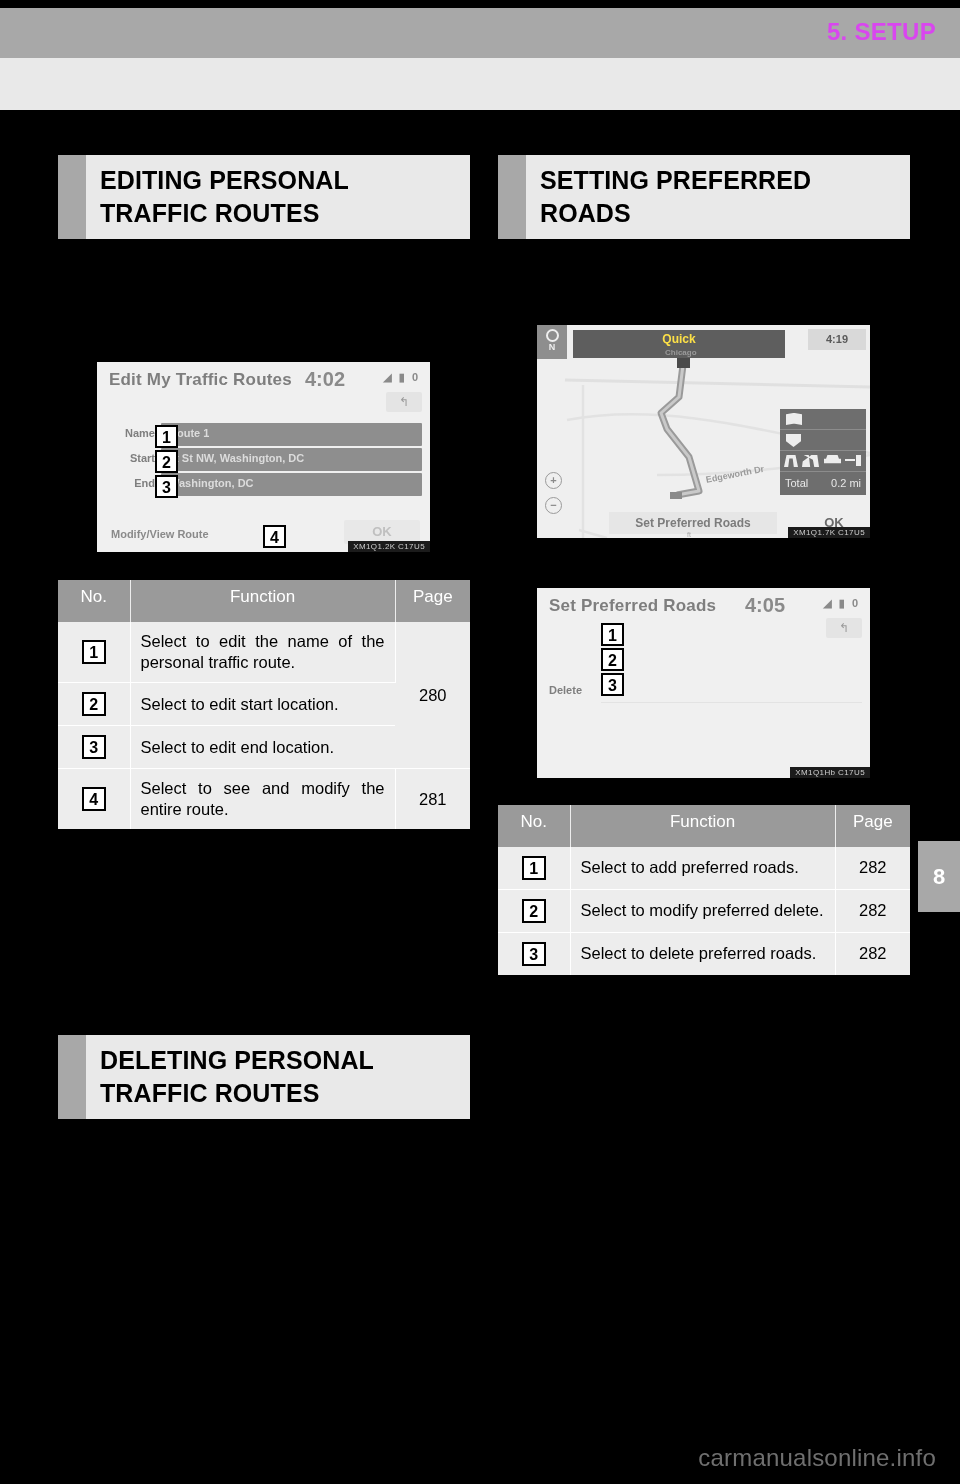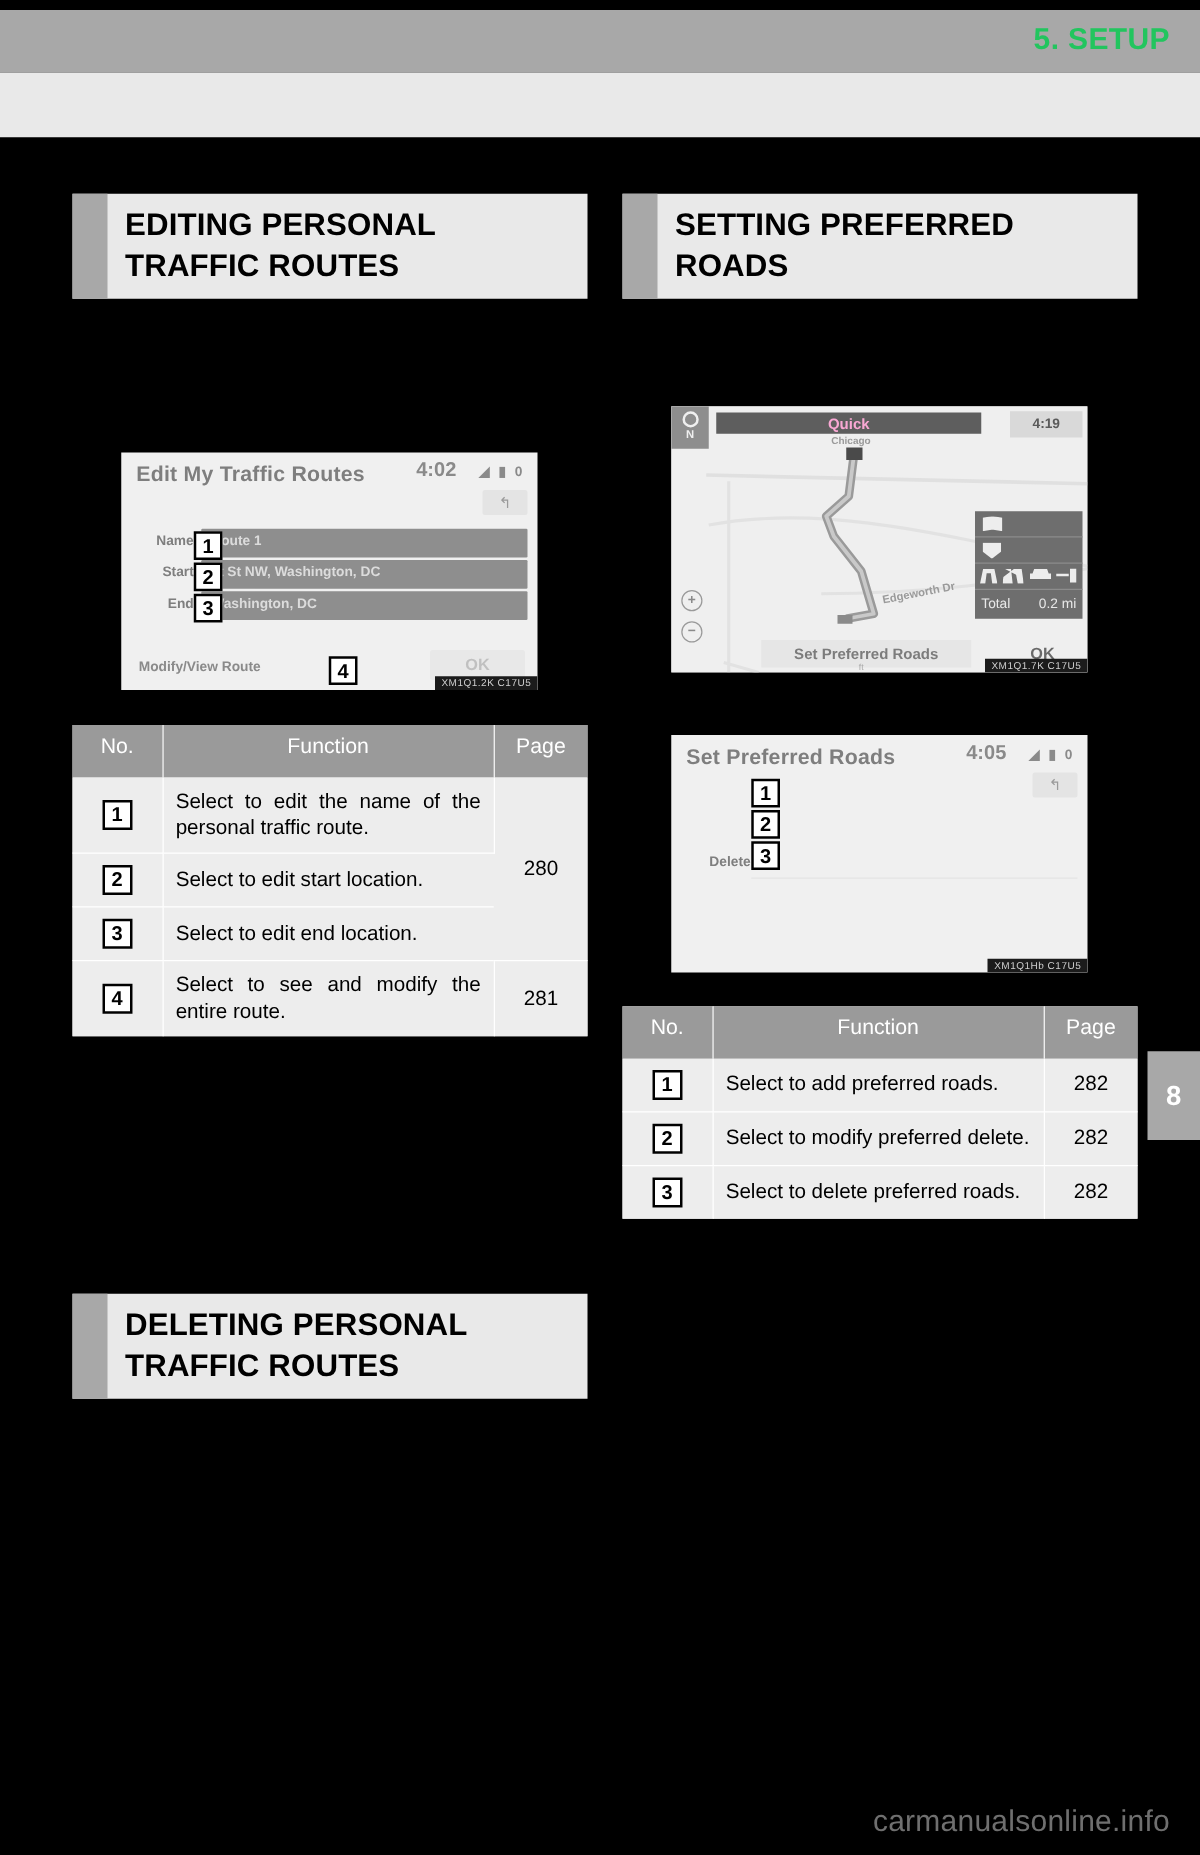--- a/index.html
+++ b/index.html
@@ -12,21 +12,21 @@
     overflow:hidden;
   }
 
   
   #top-gray-bar{
     position:absolute; left:0; top:8px; width:960px; height:50px;
     background:#a8a8a8;
   }
   #chapter-title{
     position:absolute; right:24px; top:20px;
-    color:#22c55e; font-size:24px; font-weight:bold;
+    color:#d946ef; font-size:24px; font-weight:bold;
     letter-spacing:.3px; line-height:1;
   }
   #subheader-band{
     position:absolute; left:0; top:58px; width:960px; height:52px;
     background:#e9e9e9;
   }
 
   
   #page-body{
     position:absolute; left:0; top:110px; width:960px; height:1290px;
@@ -80,21 +80,21 @@
   }
 
   
   .nav-screen{ width:333px; height:190px; background:#f0f0f0; position:relative; }
   .nav-screen .ns-title{
     position:absolute; left:12px; top:8px;
     font-size:17px; color:#7e7e7e; font-weight:bold; letter-spacing:.2px;
   }
   .nav-screen .ns-clock{
     position:absolute; left:208px; top:6px;
-    font-size:16px; color:#8a8a8a; font-weight:bold;margin-left:28px;
+    font-size:20px; color:#8a8a8a; font-weight:bold;
   }
   .nav-screen .ns-status{
     position:absolute; right:10px; top:9px;
     font-size:11px; color:#8a8a8a; letter-spacing:2px; font-weight:bold;
   }
   .nav-screen .ns-back{
     position:absolute; right:8px; top:30px; width:36px; height:20px;
     background:#e4e4e4; border-radius:2px;
     color:#9a9a9a; font-size:12px; text-align:center; line-height:20px;
   }
@@ -131,22 +131,22 @@
   .map-screen{ width:333px; height:213px; background:#efefef; position:relative; overflow:hidden;}
   .map-screen .compass{
     position:absolute; left:0; top:0; width:30px; height:34px; background:#8e8e8e;
     color:#efefef; font-size:9px; font-weight:bold; text-align:center;
   }
   .map-screen .compass .ring{
     width:13px;height:13px;border:2px solid #efefef;border-radius:50%;
     margin:4px auto 0;
   }
   .map-screen .route-type{
-    position:absolute; left:36px; top:5px; width:212px; height:17px;
-    background:#5e5e5e; color:#f9a8d4; font-size:12px; font-weight:bold;
+    position:absolute; left:36px; top:5px; width:212px; height:28px;
+    background:#5e5e5e; color:#fde047; font-size:12px; font-weight:bold;
     text-align:center; line-height:19px;
   }
   .map-screen .map-clock{
     position:absolute; right:4px; top:4px; width:58px; height:21px;
     background:#d9d9d9; color:#5a5a5a; font-size:11px; font-weight:bold;
     text-align:center; line-height:21px;
   }
   .map-screen .dest-label{
     position:absolute; left:128px; top:23px; font-size:8px; color:#9a9a9a; font-weight:bold;
   }
@@ -412,21 +412,21 @@
     </div>
 
     <div class="shot nav-screen" style="position:absolute; left:39px; top:478px;">
 
       <div class="ns-title">Set Preferred Roads</div>
       <div class="ns-clock">4:05</div>
       <div class="ns-status">◢ ▮ 0</div>
       <div class="ns-back">↰</div>
 
       <div class="ns-row" style="top:92px;">
-        <div class="lbl" style="text-align:center; left:12px; width:70px;">Delete</div>
+        <div class="lbl" style="text-align:left; left:12px; width:70px;">Delete</div>
         <div class="plainrow"></div>
       </div>
 
       <div class="wmark">XM1Q1Hb C17U5</div>
     </div>
 
     <div class="callout" style="left:103px; top:513px;">1</div>
     <div class="callout" style="left:103px; top:538px;">2</div>
     <div class="callout" style="left:103px; top:563px;">3</div>
 

